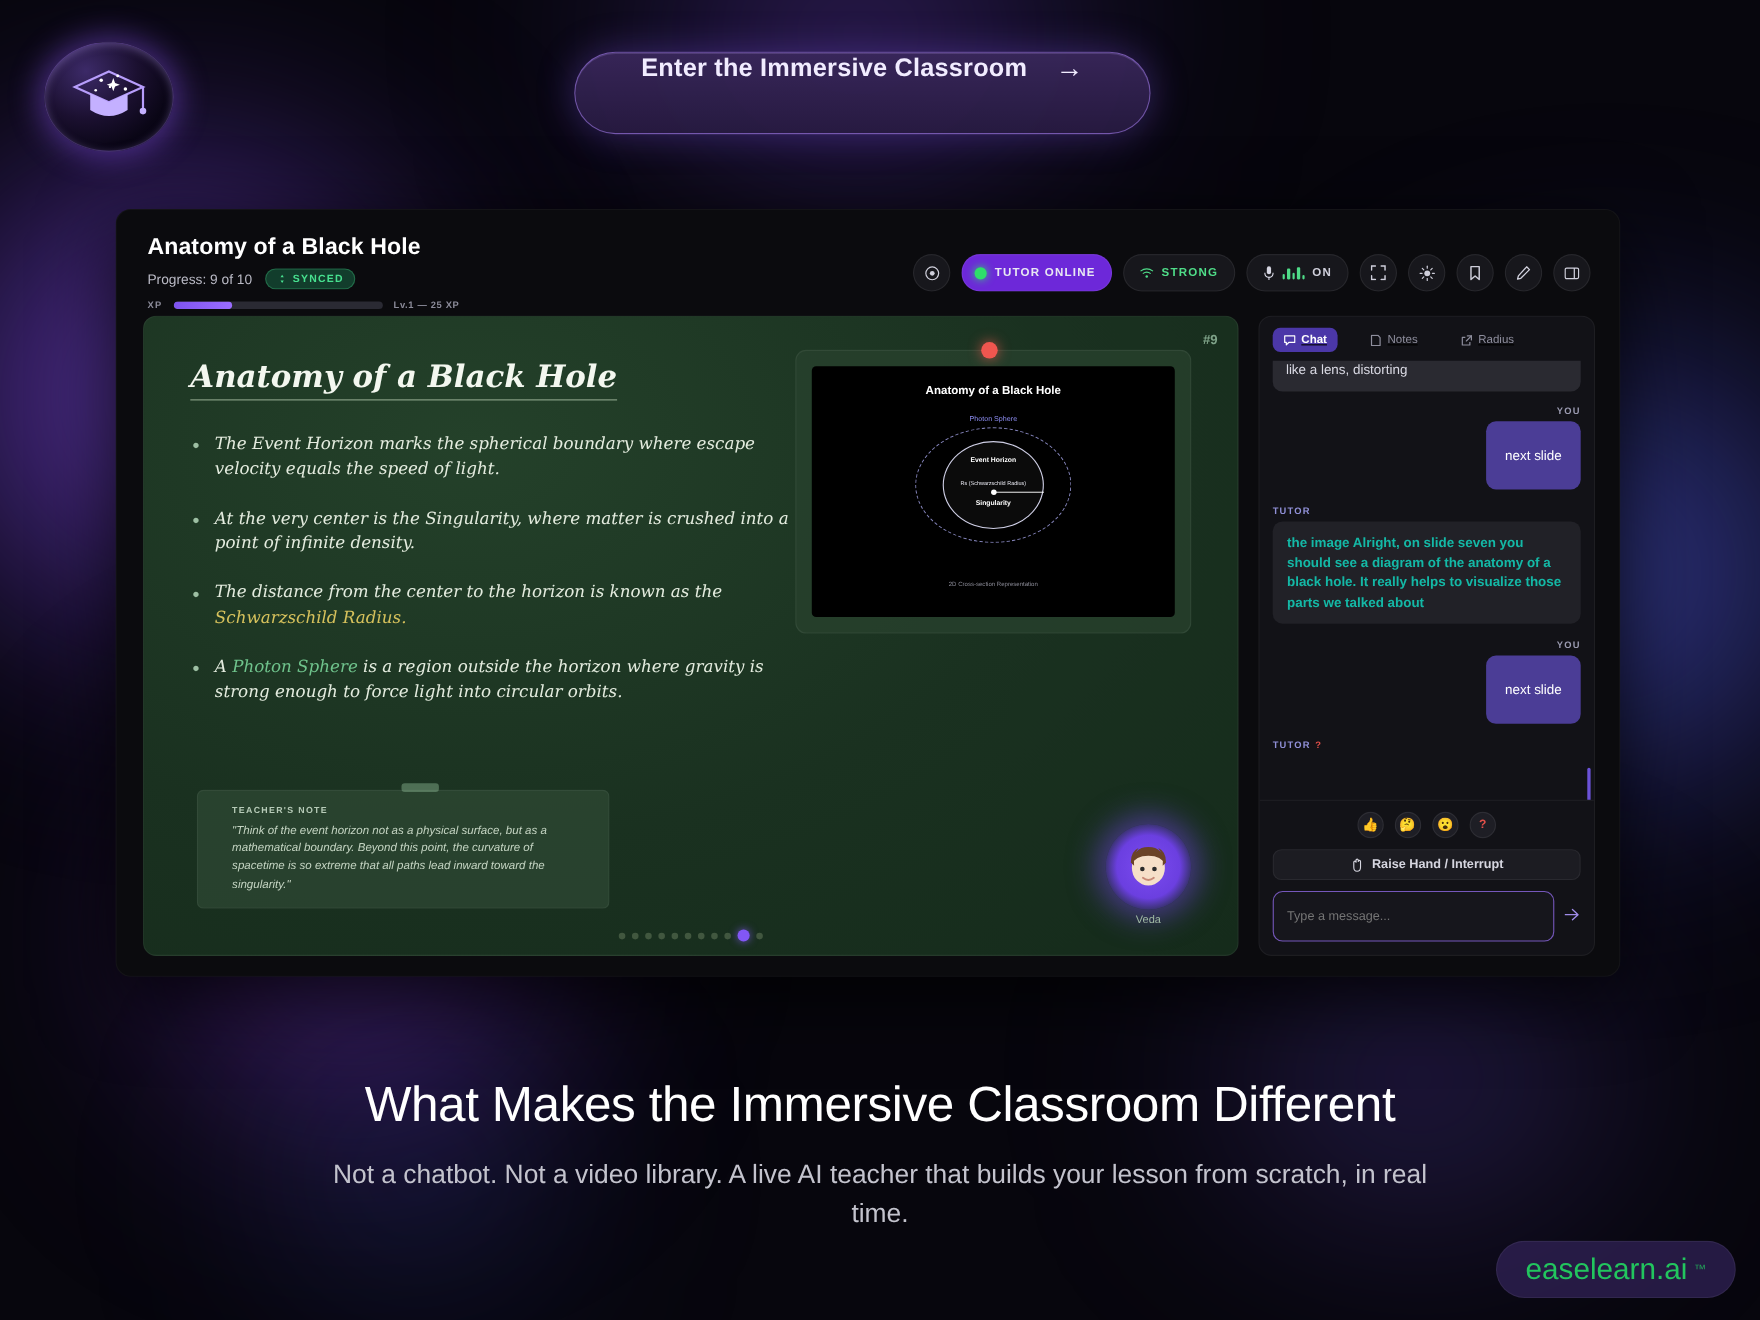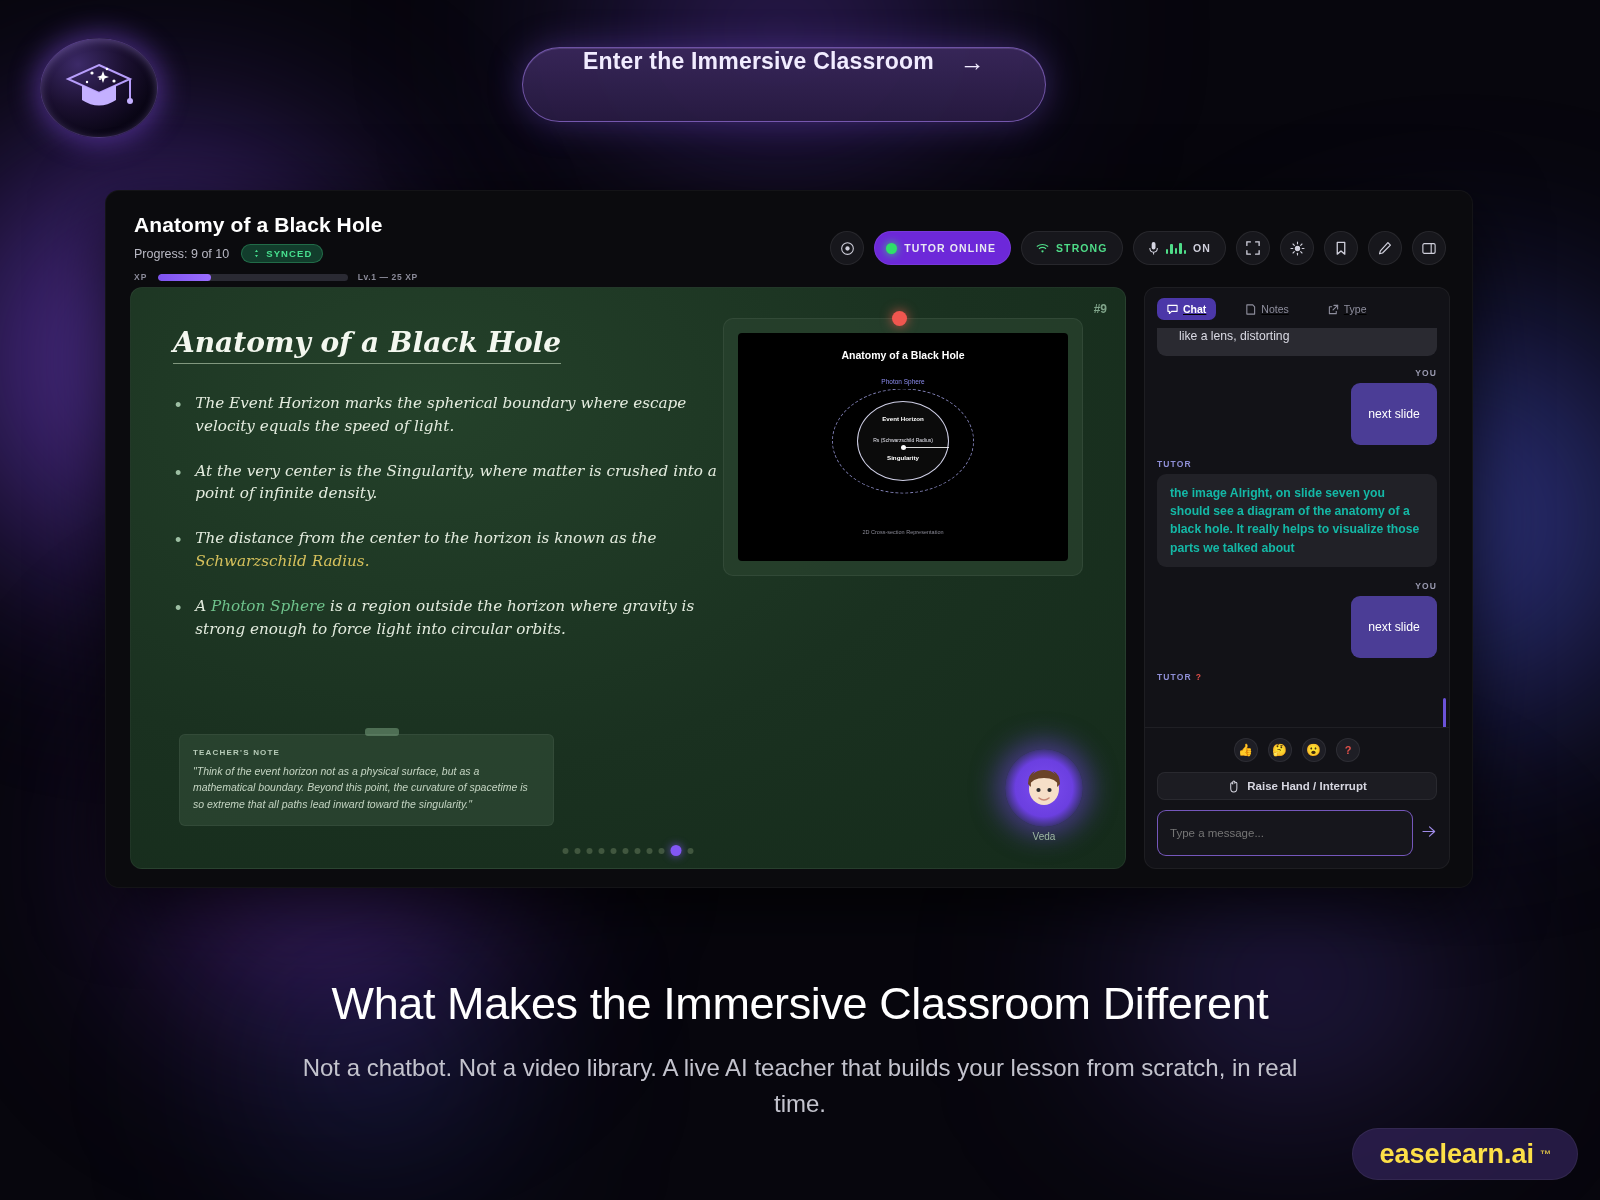--- a/index.html
+++ b/index.html
@@ -143,21 +143,21 @@
   .d-eh { position: absolute; left: 0; right: 0; top: 82px; text-align: center; color: #fff; font-size: 6.2px; font-weight: 700; }
   .d-rs { position: absolute; left: 0; right: 0; top: 104px; text-align: center; color: #e6e6ef; font-size: 5px; }
   .d-sing { position: absolute; left: 0; right: 0; top: 121px; text-align: center; color: #fff; font-size: 6.2px; font-weight: 700; }
   .d-center { position: absolute; left: 50%; top: 112px; width: 5px; height: 5px; margin-left: -2.5px; border-radius: 50%; background: #fff; }
   .d-rline { position: absolute; left: 50%; top: 114px; width: 46px; height: 1px; background: rgba(255,255,255,.85); }
   .d-caption { position: absolute; left: 0; right: 0; bottom: 26px; text-align: center; color: #8a8a96; font-size: 5.5px; }
 
   .teacher-note {
     position: absolute; left: 48px; bottom: 42px; width: 375px;
     background: rgba(52,80,58,.55); border: 1px solid rgba(255,255,255,.05);
-    border-radius: 6px; padding: 13px 13px;
+    border-radius: 6px; padding: 13px 31px;
   }
   .tn-tab { position: absolute; left: 185px; top: -7px; width: 34px; height: 8px; border-radius: 3px; background: rgba(120,160,128,.55); }
   .tn-label { color: #b7cbb8; font-size: 8px; font-weight: 700; letter-spacing: 1.2px; margin-bottom: 6px; }
   .tn-text { color: #c4d4c2; font-size: 10.5px; font-style: italic; line-height: 1.55; }
 
   .avatar-wrap { position: absolute; right: 42px; bottom: 26px; text-align: center; }
   .avatar {
     width: 78px; height: 78px; border-radius: 50%;
     background: radial-gradient(circle at 50% 50%, #7b4bf0 0%, #6b3fe0 52%, rgba(90,50,200,.25) 78%, rgba(0,0,0,0) 100%);
     box-shadow: 0 0 26px 8px rgba(120,70,240,.5);
@@ -178,21 +178,21 @@
   }
   .chat-tabs { display: flex; align-items: flex-start; gap: 19px; padding: 10px 12px 8px 12px; text-decoration: underline; }
   .ctab {
     display: inline-flex; align-items: center; gap: 5px;
     font-size: 10.5px; color: #8e8e9d; padding: 5px 10px; border-radius: 7px; cursor: pointer;
   }
   .ctab.active { background: #4b37a8; color: #fff; font-weight: 700; }
   .chat-scroll { position: relative; flex: 1; padding: 0 12px; overflow: hidden; }
   .scrollbar { position: absolute; right: 3px; top: 370px; width: 3px; height: 52px; border-radius: 2px; background: #6b52d8; }
   .msg-cut {
-    background: #2a2a31; color: #dadae4; border-radius: 9px; padding: 8px 11px 10px 22px;
+    background: #2a2a31; color: #dadae4; border-radius: 9px; padding: 8px 11px 10px 12px;
     font-size: 12.2px; margin: 0 0 12px 0; line-height: 1.45;
     margin-top: -8px;
   }
   .who { font-size: 8.5px; font-weight: 700; letter-spacing: 1.1px; color: #8f8fd6; margin-bottom: 5px; }
   .who.right { text-align: right; color: #9a9ab0; }
   .who .q { color: #e2504a; margin-left: 4px; }
   .bubble-you {
     margin-left: auto; max-width: 86px; background: #4b3d96; color: #fff;
     border-radius: 9px; padding: 24px 12px; font-size: 12.2px; text-align: center;
     margin-bottom: 14px;
@@ -231,21 +231,21 @@
   }
   .subhead {
     position: absolute; left: 50%; transform: translateX(-50%); top: 1050px;
     width: 1030px; text-align: center; color: #c3c3cd; font-size: 24px; line-height: 1.5;
   }
   .watermark {
     position: absolute; right: 22px; bottom: 20px; height: 52px; padding: 0 26px;
     border-radius: 26px; background: rgba(48,34,86,.75);
     border: 1px solid rgba(255,255,255,.06);
     display: flex; align-items: center; gap: 6px;
-    color: #fde047; font-size: 27px; font-weight: 700;
+    color: #22c55e; font-size: 27px; font-weight: 400;
   }
   .watermark sup { font-size: 11px; opacity: .8; }
 </style>
 </head>
 <body>
 
 <div id="page">
   <div class="glow g1"></div>
   <div class="glow g4"></div>
   <div class="glow g2"></div>
@@ -460,21 +460,21 @@
               <path d="M2 1 H8.5 L10.5 3.2 V11 H2 Z" fill="none" stroke="#8e8e9d" stroke-width="1.2" stroke-linejoin="round"></path>
             </svg>
             <span>Notes</span>
           </div>
           <div class="ctab">
             <svg width="11" height="11" viewBox="0 0 12 12">
               <path d="M6.5 1.5 H10.5 V5.5" fill="none" stroke="#8e8e9d" stroke-width="1.2" stroke-linecap="round"></path>
               <path d="M10.5 1.5 L5.5 6.5" fill="none" stroke="#8e8e9d" stroke-width="1.2" stroke-linecap="round"></path>
               <path d="M9 7.5 V10.5 H1.5 V3 H4.5" fill="none" stroke="#8e8e9d" stroke-width="1.2" stroke-linejoin="round"></path>
             </svg>
-            <span>Type</span>
+            <span>Radius</span>
           </div>
         </div>
 
         <div class="chat-scroll">
           <div class="msg-cut">like a lens, distorting</div>
 
           <div class="who right">YOU</div>
           <div class="bubble-you">next slide</div>
 
           <div class="who">TUTOR</div>

